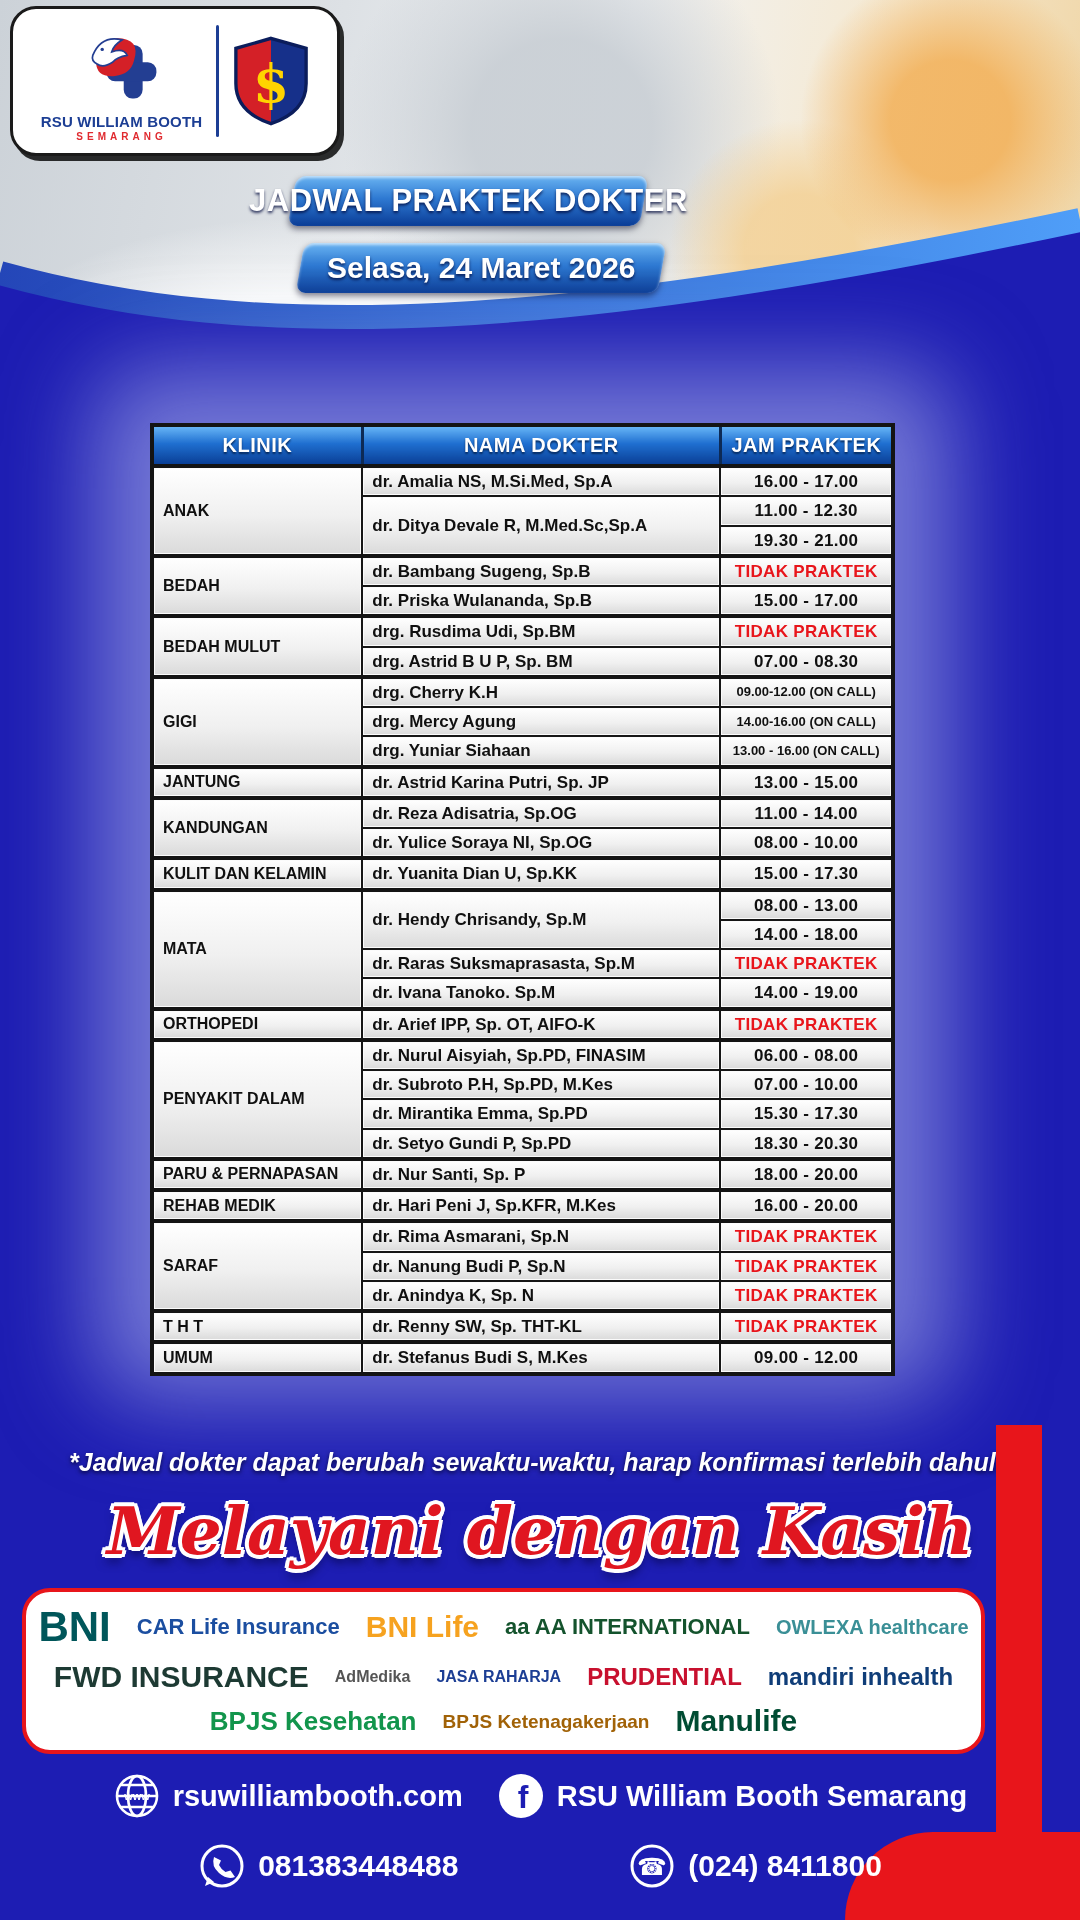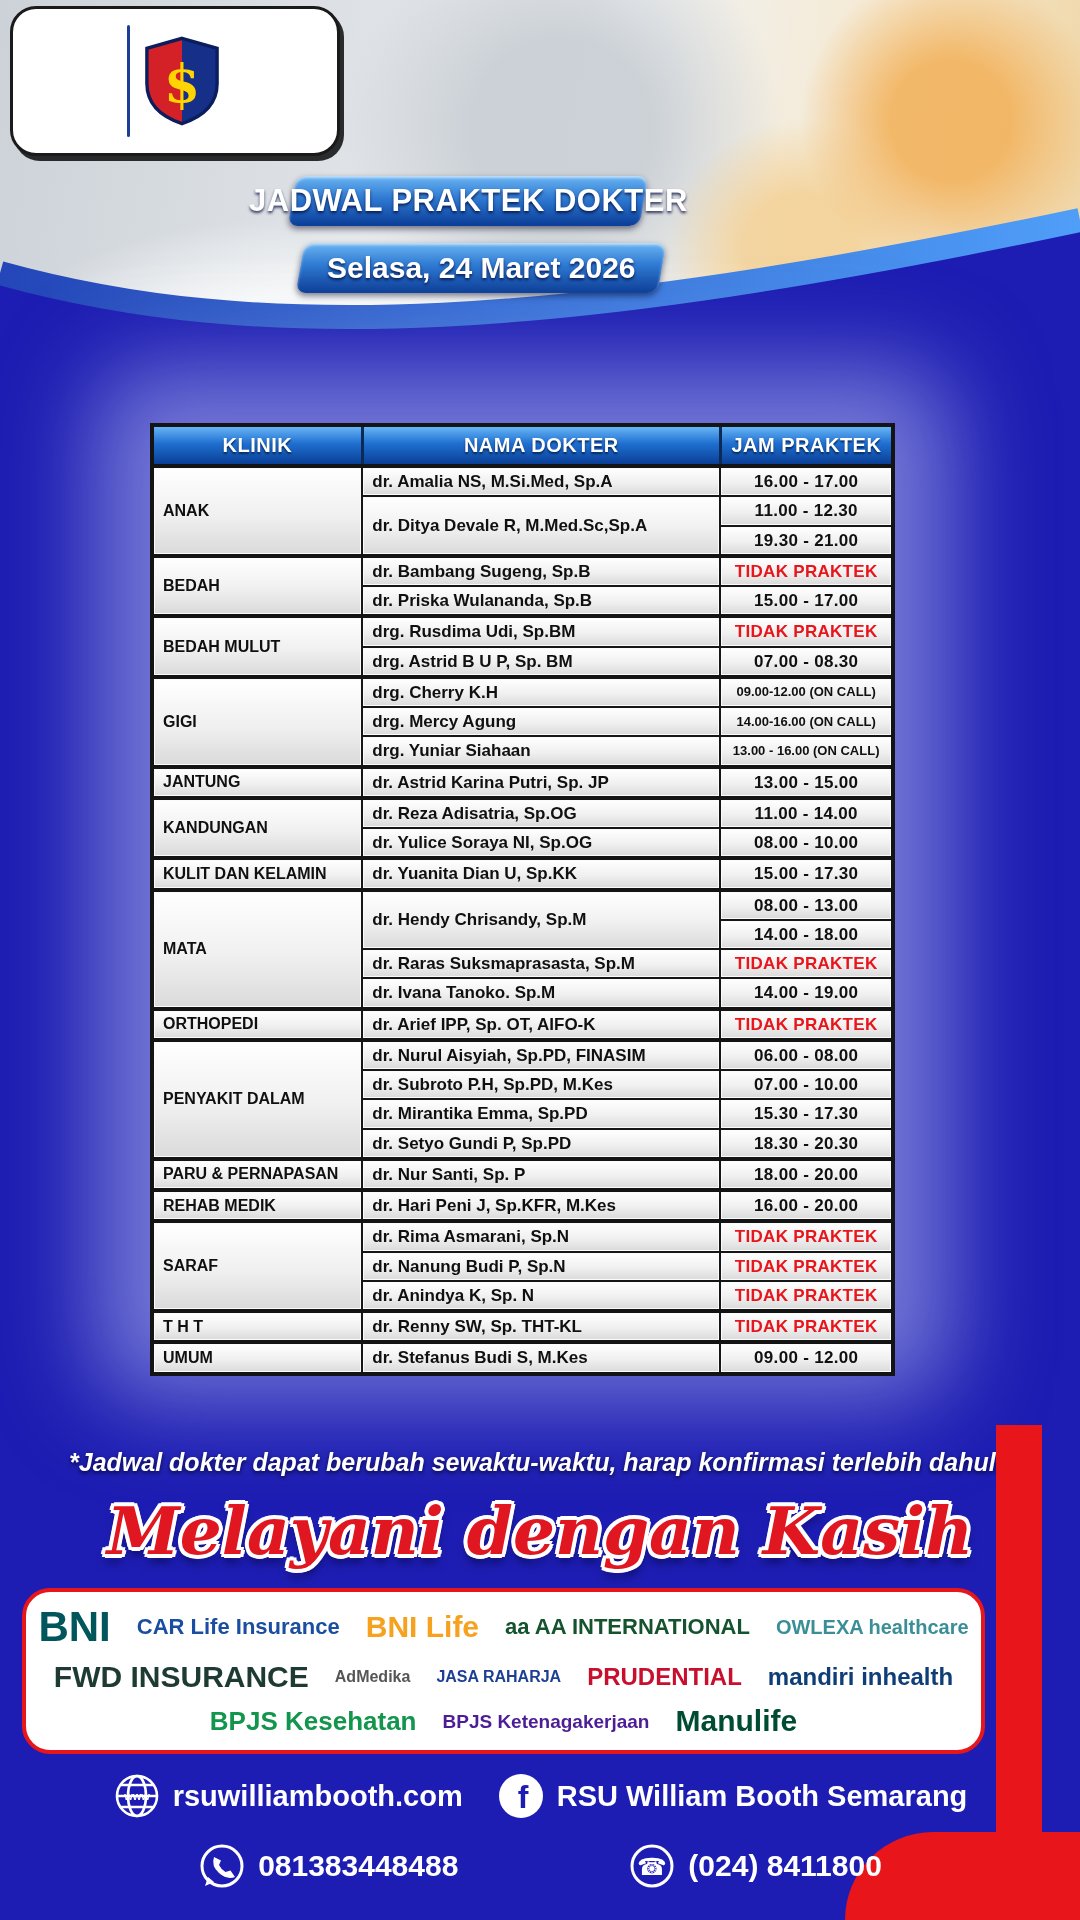--- a/index.html
+++ b/index.html
@@ -119,20 +119,31 @@
       <stop offset="0" stop-color="#2446b8"></stop>
       <stop offset="1" stop-color="#4f9ef8"></stop>
     </linearGradient>
   </defs>
   <path d="M0,95 C260,168 560,152 1080,42 L1080,300 L0,300 Z" fill="#1d1db3"></path>
   <path d="M0,88 C260,160 560,145 1080,35" stroke="url(#swoosh)" stroke-width="24" fill="none"></path>
 </svg>
 <div class="bluefill"></div>
 
 <div class="card">
+  <div class="brand">
+    <svg class="logo" width="86" height="86" viewBox="0 0 100 100">
+      <rect x="52" y="28" width="22" height="62" rx="10" fill="#233e92"></rect>
+      <rect x="32" y="48" width="58" height="22" rx="10" fill="#233e92"></rect>
+      <path d="M20,48 Q14,22 44,20 Q72,20 64,46 Q60,62 42,64 Q20,66 20,48 Z" fill="#d42027"></path>
+      <path d="M16,40 Q26,16 50,22 Q40,28 38,36 Q52,31 56,40 Q44,42 39,48 Q28,55 21,50 Q14,46 16,40 Z" fill="#ffffff" stroke="#233e92" stroke-width="2"></path>
+      <circle cx="27" cy="33" r="2" fill="#233e92"></circle>
+    </svg>
+    <div class="brand-name">RSU WILLIAM BOOTH</div>
+    <div class="brand-city">SEMARANG</div>
+  </div>
   <div class="card-divider"></div>
   <svg width="84" height="92" viewBox="0 0 100 110">
     <path d="M50,4 L92,16 V58 Q92,92 50,106 Q8,92 8,58 V16 Z" fill="#16308a"></path>
     <path d="M50,4 L8,16 V58 Q8,92 50,106 Z" fill="#d42027"></path>
     <path d="M50,4 L92,16 V58 Q92,92 50,106 Q8,92 8,58 V16 Z" fill="none" stroke="#0b1d5c" stroke-width="4"></path>
     <text x="50" y="80" font-size="62" font-weight="bold" fill="#ffd400" text-anchor="middle" font-family="DejaVu Serif, serif">$</text>
   </svg>
 </div>
 
 <div class="banner banner-title">
@@ -298,21 +309,21 @@
     <span class="partner" style="color: rgb(27, 78, 160); font-size: 22px;">CAR Life Insurance</span>
     <span class="partner" style="color: rgb(246, 162, 31); font-size: 30px;">BNI Life</span>
     <span class="partner" style="color: #14532d; font-size: 22px;">aa AA INTERNATIONAL</span>
     <span class="partner" style="color: rgb(58, 143, 150); font-size: 20px;">OWLEXA healthcare</span>
     <span class="partner" style="color: rgb(29, 58, 51); font-size: 30px;">FWD INSURANCE</span>
     <span class="partner" style="color: rgb(85, 85, 85); font-size: 16px;">AdMedika</span>
     <span class="partner" style="color: rgb(28, 62, 148); font-size: 16px;">JASA RAHARJA</span>
     <span class="partner" style="color: rgb(200, 16, 46); font-size: 24px;">PRUDENTIAL</span>
     <span class="partner" style="color: rgb(15, 61, 120); font-size: 24px;">mandiri inhealth</span>
     <span class="partner" style="color: rgb(18, 149, 76); font-size: 26px;">BPJS Kesehatan</span>
-    <span class="partner" style="color: #4c1d95; font-size: 19px;">BPJS Ketenagakerjaan</span>
+    <span class="partner" style="color: #a16207; font-size: 19px;">BPJS Ketenagakerjaan</span>
     <span class="partner" style="color: rgb(0, 76, 51); font-size: 30px;">Manulife</span>
   </div>
 
 <div class="ribbon"></div>
 <div class="corner-blob"></div>
 
 <div class="contact-row row1">
   <div class="contact">
     <svg class="cicon" viewBox="0 0 48 48">
       <g stroke="#fff" stroke-width="2.6" fill="none">

